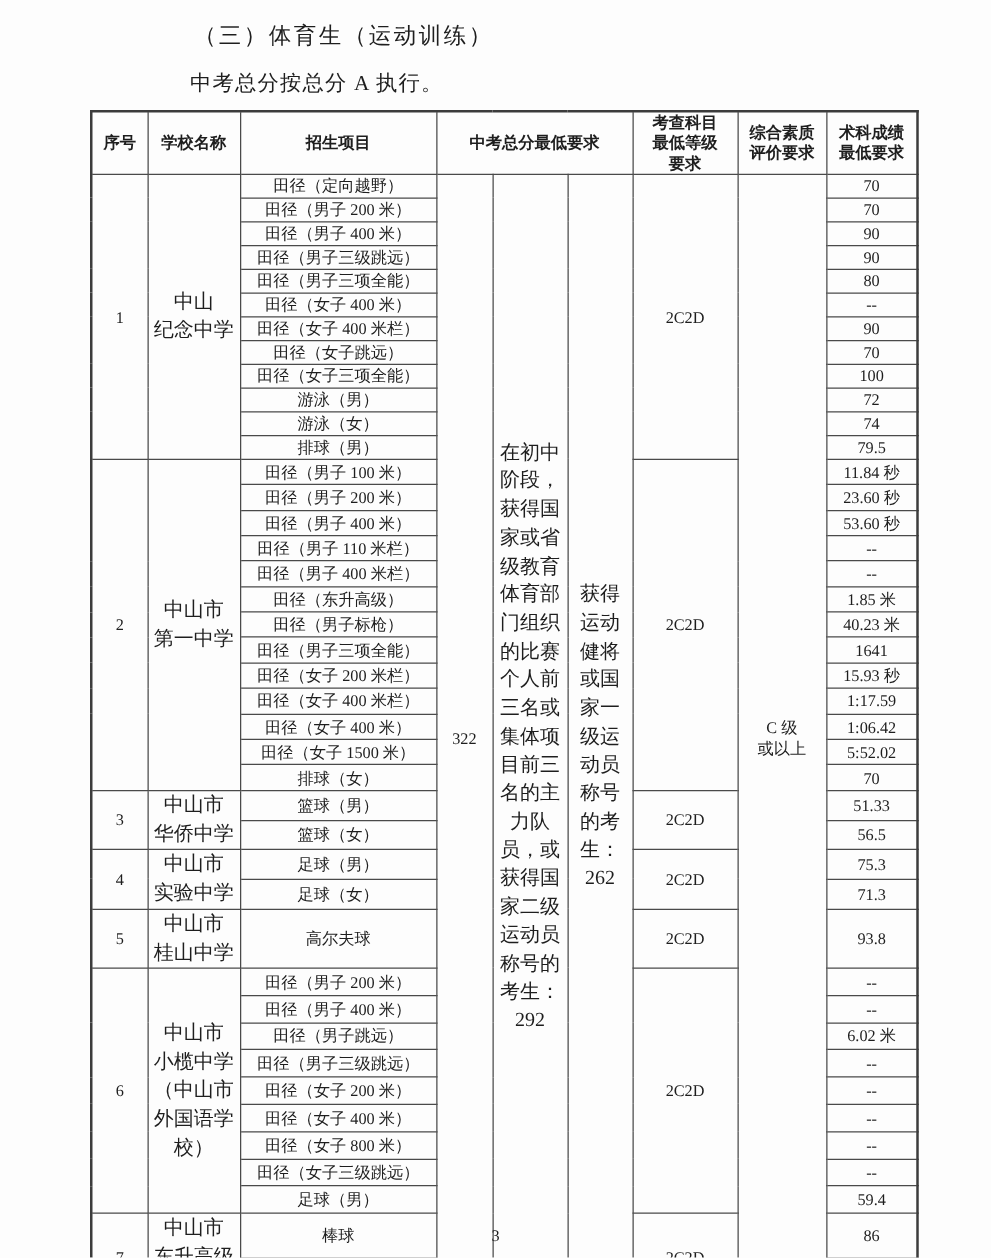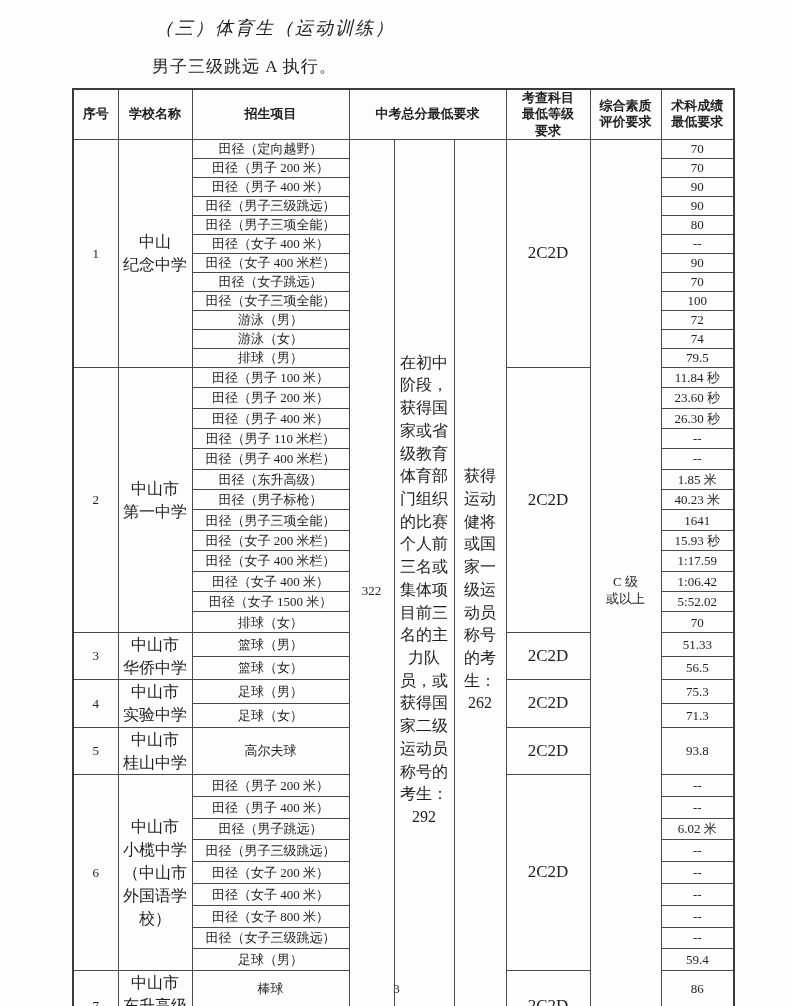--- a/index.html
+++ b/index.html
@@ -6,21 +6,21 @@
   body{
     width:793px;height:1006px;
     background:#fdfdfd;
     position:relative;
     overflow:hidden;
     font-family:"Liberation Serif","DejaVu Serif",serif;
     color:#1e1e1e;
   }
   .title{
     position:absolute;left:155px;top:16px;
-    font-size:18px;letter-spacing:2px;font-weight:500;font-style:italic;
+    font-size:18px;letter-spacing:2px;font-weight:500;
   }
   .subtitle{
     position:absolute;left:152px;top:55px;
     font-size:17px;letter-spacing:1px;
   }
   table.adm{
     position:absolute;left:72px;top:88px;
     width:663px;
     border-collapse:collapse;
     table-layout:fixed;
@@ -42,31 +42,31 @@
     font-size:13px;
     white-space:pre-line;
     line-height:1.25;
   }
   .pre{white-space:pre-line;}
   td.longtext{font-size:16px;padding:0 2px;line-height:1.42;}
   td.no{font-size:13px;}
   td.name{font-size:16px;line-height:1.45;}
   td.proj{font-size:13px;}
   td.score{font-size:13px;}
-  td.grade{font-size:17px;font-family:"Liberation Serif","DejaVu Serif",serif;margin-left:40px;}
+  td.grade{font-size:13px;font-family:"Liberation Serif","DejaVu Serif",serif;margin-left:40px;}
   .pageno{
     position:absolute;left:0;top:981px;width:793px;
     text-align:center;font-size:13px;
   }
 </style>
 </head>
 <body>
 
 <div class="title">（三）体育生（运动训练）</div>
-<div class="subtitle">男子三级跳远 A 执行。</div>
+<div class="subtitle">中考总分按总分 A 执行。</div>
 
 <table class="adm">
   <colgroup>
     <col style="width:45px">
     <col style="width:74px">
     <col style="width:157px">
     <col style="width:45px">
     <col style="width:60px">
     <col style="width:52px">
     <col style="width:84px">
@@ -153,21 +153,21 @@
         <td class="proj">田径（男子 100 米）</td>
         <td class="grade" rowspan="13">2C2D</td>
         <td class="score">11.84 秒</td>
       </tr>
       <tr style="height: 20.4px;">
         <td class="proj">田径（男子 200 米）</td>
         <td class="score">23.60 秒</td>
       </tr>
       <tr style="height: 20.4px;">
         <td class="proj">田径（男子 400 米）</td>
-        <td class="score">26.30 秒</td>
+        <td class="score">53.60 秒</td>
       </tr>
       <tr style="height: 20.4px;">
         <td class="proj">田径（男子 110 米栏）</td>
         <td class="score">--</td>
       </tr>
       <tr style="height: 20.4px;">
         <td class="proj">田径（男子 400 米栏）</td>
         <td class="score">--</td>
       </tr>
       <tr style="height: 20.4px;">

